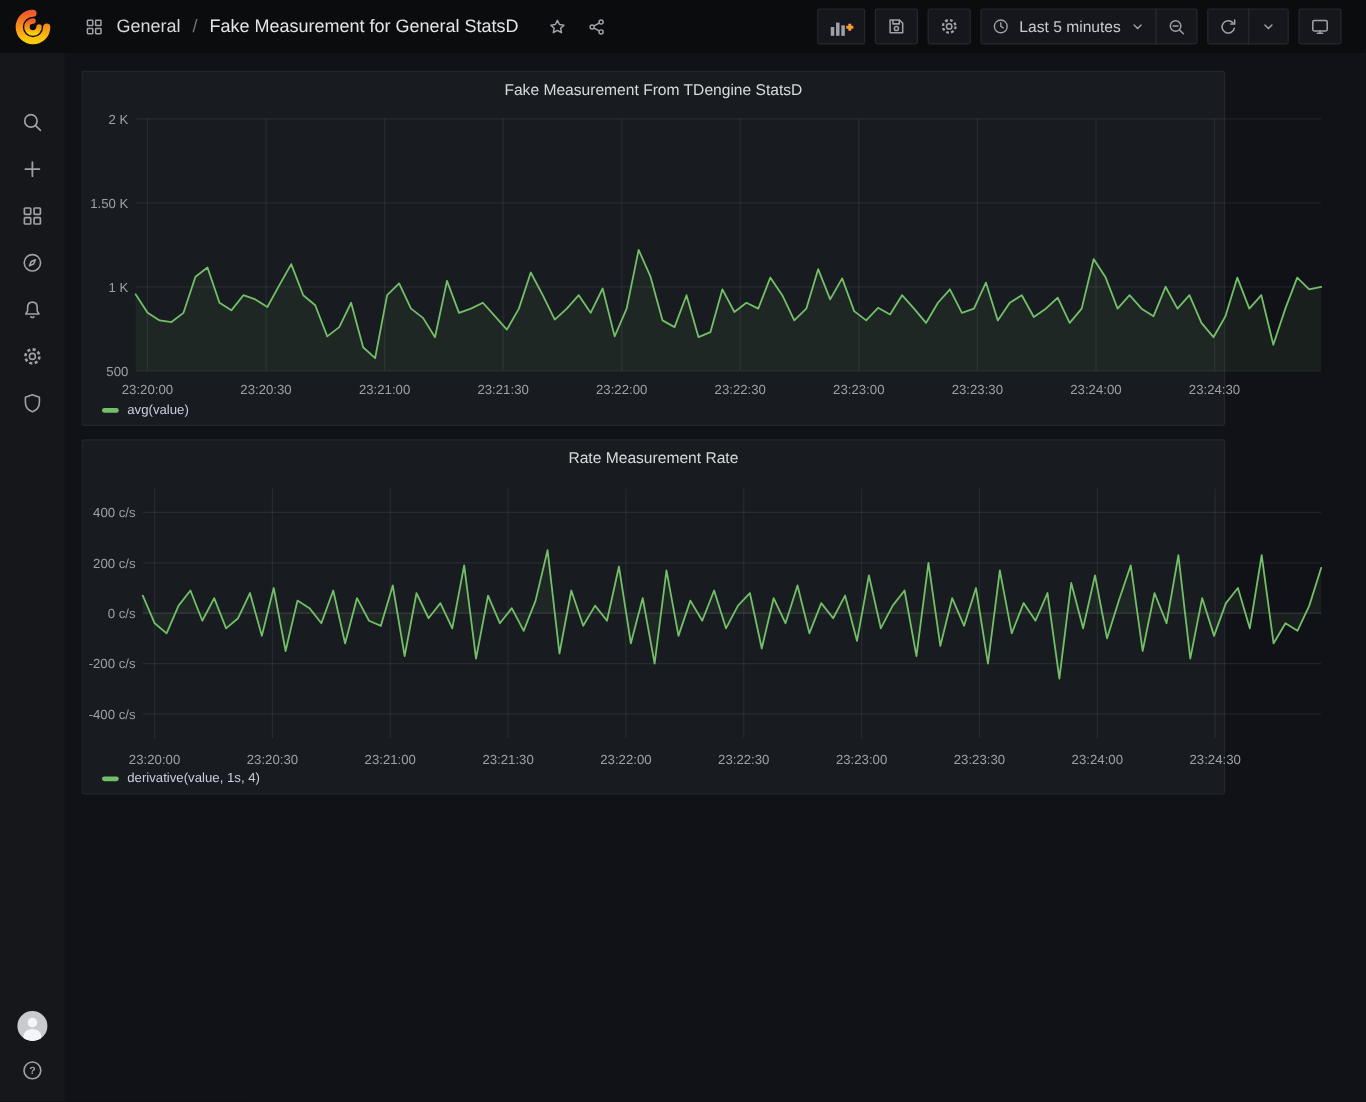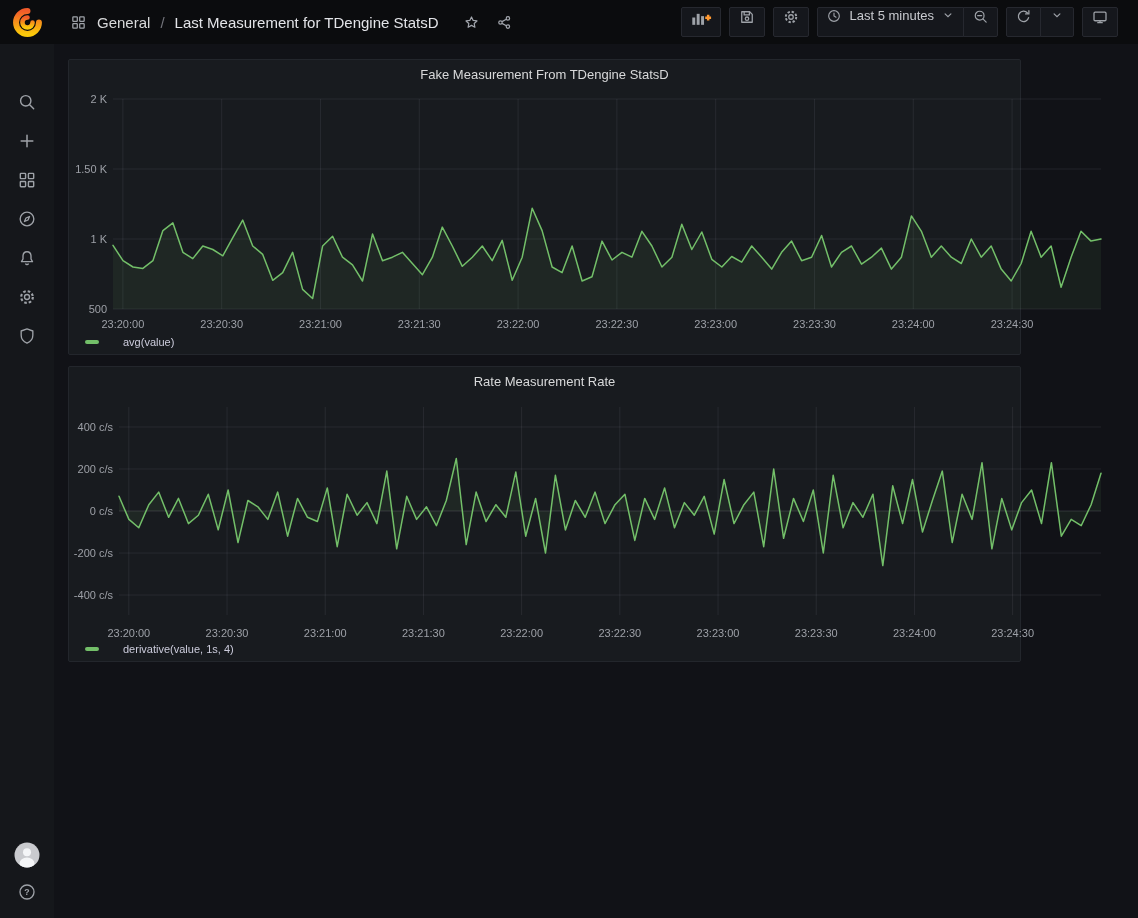--- a/index.html
+++ b/index.html
@@ -23,21 +23,21 @@
   .bc-link { font-size:15px; color:#d8d9da; text-decoration:none; cursor:pointer; }
   .bc-sep { font-size:15px; color:#74757c; }
   .bc-title { font-size:15px; color:#e3e4e8; }
   .ghost-btn { background:none; border:none; color:#a2a6ad; display:flex; align-items:center; cursor:pointer; padding:4px; }
   .bc-actions { display:flex; align-items:center; gap:8px; margin-left:10px; }
 
   .topbar-actions { margin-left:auto; display:flex; align-items:center; gap:8px; }
   .tgroup { display:flex; }
   .tbtn {
     height:30px; min-width:34px; padding:0 8px;
-    display:flex; justify-content:center; gap:7px;
+    display:flex; align-items:center; justify-content:center; gap:7px;
     background:#15171c; border:1px solid #26282f; border-radius:2px;
     color:#9ea2a8; cursor:pointer; font-family:inherit;
   }
   .tgroup .tbtn + .tbtn { border-left:1px solid #26282f; margin-left:-1px; border-radius:0 2px 2px 0; }
   .tgroup .tbtn:first-child { border-radius:2px 0 0 2px; }
   .tbtn .tp-text { font-size:13px; color:#c9cbd0; white-space:nowrap; }
 
   
   .body-row { flex:1; display:flex; min-height:0; }
   .sidebar {
@@ -55,21 +55,21 @@
     position:relative; width:953px; height:296px; margin-bottom:11px;
     background:#181b1f; border:1px solid #23262c; border-radius:2px;
   }
   .panel-title {
     height:28px; display:flex; align-items:center; justify-content:center;
     font-size:13px; font-weight:500; color:#d8d9da; cursor:pointer;
   }
   svg.chart { position:absolute; left:0; top:28px; width:1060px; height:248px; display:block; }
   svg text { font-family:"Liberation Sans", sans-serif; }
   .legend { position:absolute; left:16px; bottom:6px; display:flex; align-items:center; }
-  .legend-item { display:flex; align-items:center; gap:24px; cursor:pointer; }
+  .legend-item { display:flex; align-items:center; gap:7px; cursor:pointer; }
   .swatch { width:14px; height:4px; border-radius:2px; background:#73BF69; }
   .legend-label { font-size:11px; color:#ccccdc; }
 </style>
 </head>
 <body>
 
 <div class="app">
 
   <header class="topbar">
     <div class="logo-slot">
@@ -89,21 +89,21 @@
       <span class="bc-icon">
         <svg width="17" height="17" viewBox="0 0 24 24" fill="none" stroke="currentColor" stroke-width="1.8">
           <rect x="4" y="4" width="6.3" height="6.3" rx="0.8"></rect>
             <rect x="13.7" y="4" width="6.3" height="6.3" rx="0.8"></rect>
           <rect x="4" y="13.7" width="6.3" height="6.3" rx="0.8"></rect>
             <rect x="13.7" y="13.7" width="6.3" height="6.3" rx="0.8"></rect>
         </svg>
       </span>
       <a class="bc-link">General</a>
       <span class="bc-sep">/</span>
-      <span class="bc-title">Last Measurement for TDengine StatsD</span>
+      <span class="bc-title">Fake Measurement for General StatsD</span>
       <span class="bc-actions">
         <button class="ghost-btn">
           <svg width="17" height="17" viewBox="0 0 24 24" fill="none" stroke="currentColor" stroke-width="1.7" stroke-linejoin="round">
             <path d="M12 4.2 14.4 9.1l5.3.7-3.9 3.6 1 5.3L12 16.1 7.2 18.7l1-5.3L4.3 9.8l5.3-.7Z"></path>
           </svg>
         </button>
         <button class="ghost-btn">
           <svg width="17" height="17" viewBox="0 0 24 24" fill="none" stroke="currentColor" stroke-width="1.7">
             <circle cx="6.3" cy="12" r="2.4"></circle>
               <circle cx="16.8" cy="6.2" r="2.4"></circle>

